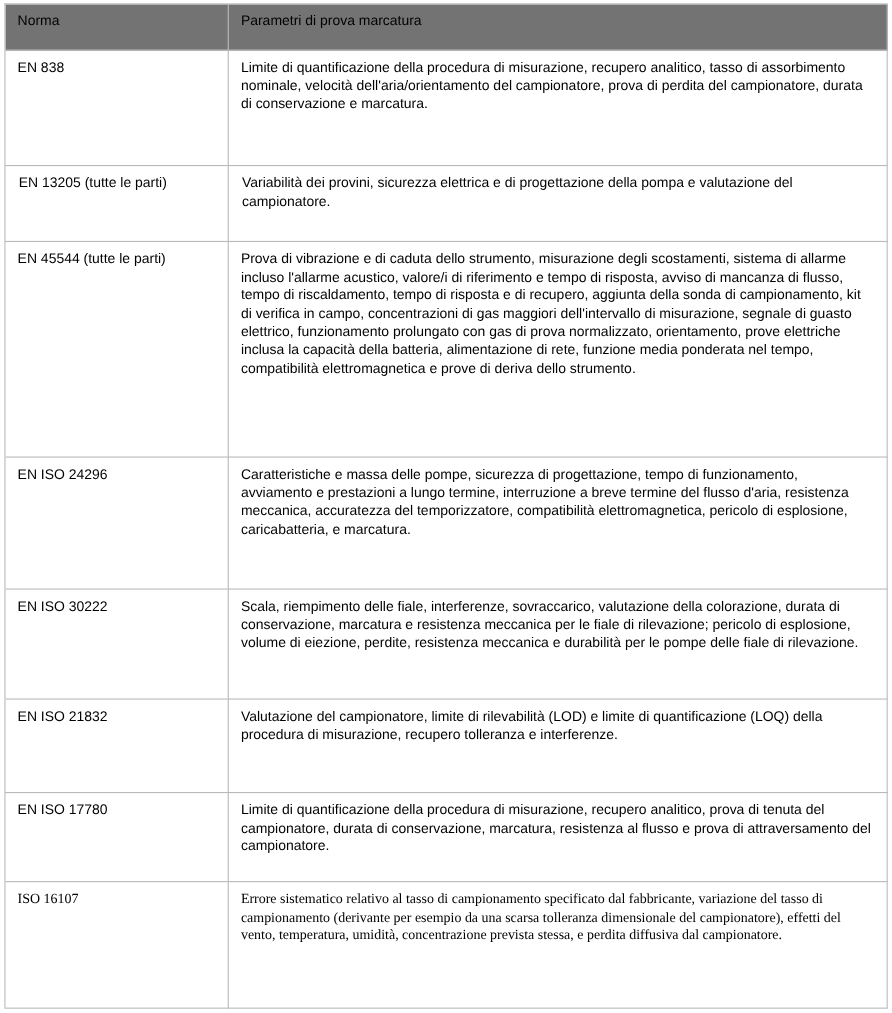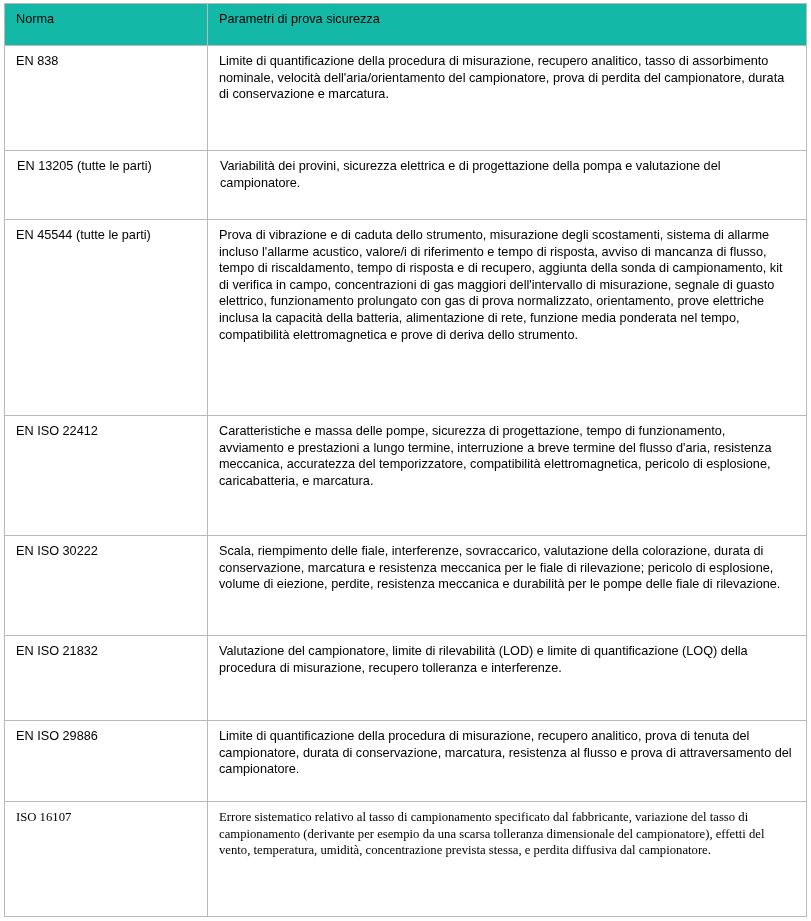--- a/index.html
+++ b/index.html
@@ -40,21 +40,21 @@
     border-bottom: 1px solid #b9b9b9;
     vertical-align: top;
     text-align: left;
     font-weight: normal;
     font-size: 12.7px;
     line-height: 16.6px;
     padding: 7px 10px 7px 11px;
   }
 
   table.norme-table thead th {
-    background: #14b8a6;
+    background: #737373;
     height: 27px;
     padding-top: 7px;
     padding-bottom: 7px;
   }
 
   table.norme-table tbody td.cell-norma {
     white-space: nowrap;
   }
 
   table.norme-table tbody td.cell-param {
@@ -76,50 +76,50 @@
 
 <div class="table-wrap">
   <table class="norme-table">
     <colgroup>
       <col class="col-norma">
       <col class="col-param">
     </colgroup>
     <thead>
       <tr>
         <th>Norma</th>
-        <th>Parametri di prova sicurezza</th>
+        <th>Parametri di prova marcatura</th>
       </tr>
     </thead>
     <tbody>
       <tr data-row="0">
         <td class="cell-norma">EN 838</td>
         <td class="cell-param">Limite di quantificazione della procedura di misurazione, recupero analitico, tasso di assorbimento nominale, velocità dell'aria/orientamento del campionatore, prova di perdita del campionatore, durata di conservazione e marcatura.</td>
       </tr>
       <tr data-row="1">
         <td class="cell-norma">EN 13205 (tutte le parti)</td>
         <td class="cell-param">Variabilità dei provini, sicurezza elettrica e di progettazione della pompa e valutazione del campionatore.</td>
       </tr>
       <tr data-row="2">
         <td class="cell-norma">EN 45544 (tutte le parti)</td>
         <td class="cell-param">Prova di vibrazione e di caduta dello strumento, misurazione degli scostamenti, sistema di allarme incluso l'allarme acustico, valore/i di riferimento e tempo di risposta, avviso di mancanza di flusso, tempo di riscaldamento, tempo di risposta e di recupero, aggiunta della sonda di campionamento, kit di verifica in campo, concentrazioni di gas maggiori dell'intervallo di misurazione, segnale di guasto elettrico, funzionamento prolungato con gas di prova normalizzato, orientamento, prove elettriche inclusa la capacità della batteria, alimentazione di rete, funzione media ponderata nel tempo, compatibilità elettromagnetica e prove di deriva dello strumento.</td>
       </tr>
       <tr data-row="3">
-        <td class="cell-norma">EN ISO 22412</td>
+        <td class="cell-norma">EN ISO 24296</td>
         <td class="cell-param">Caratteristiche e massa delle pompe, sicurezza di progettazione, tempo di funzionamento, avviamento e prestazioni a lungo termine, interruzione a breve termine del flusso d'aria, resistenza meccanica, accuratezza del temporizzatore, compatibilità elettromagnetica, pericolo di esplosione, caricabatteria, e marcatura.</td>
       </tr>
       <tr data-row="4">
         <td class="cell-norma">EN ISO 30222</td>
         <td class="cell-param">Scala, riempimento delle fiale, interferenze, sovraccarico, valutazione della colorazione, durata di conservazione, marcatura e resistenza meccanica per le fiale di rilevazione; pericolo di esplosione, volume di eiezione, perdite, resistenza meccanica e durabilità per le pompe delle fiale di rilevazione.</td>
       </tr>
       <tr data-row="5">
         <td class="cell-norma">EN ISO 21832</td>
         <td class="cell-param">Valutazione del campionatore, limite di rilevabilità (LOD) e limite di quantificazione (LOQ) della procedura di misurazione, recupero tolleranza e interferenze.</td>
       </tr>
       <tr data-row="6">
-        <td class="cell-norma">EN ISO 29886</td>
+        <td class="cell-norma">EN ISO 17780</td>
         <td class="cell-param">Limite di quantificazione della procedura di misurazione, recupero analitico, prova di tenuta del campionatore, durata di conservazione, marcatura, resistenza al flusso e prova di attraversamento del campionatore.</td>
       </tr>
       <tr data-row="7">
         <td class="cell-norma">ISO 16107</td>
         <td class="cell-param">Errore sistematico relativo al tasso di campionamento specificato dal fabbricante, variazione del tasso di campionamento (derivante per esempio da una scarsa tolleranza dimensionale del campionatore), effetti del vento, temperatura, umidità, concentrazione prevista stessa, e perdita diffusiva dal campionatore.</td>
       </tr>
     </tbody>
   </table>
 </div>
 

